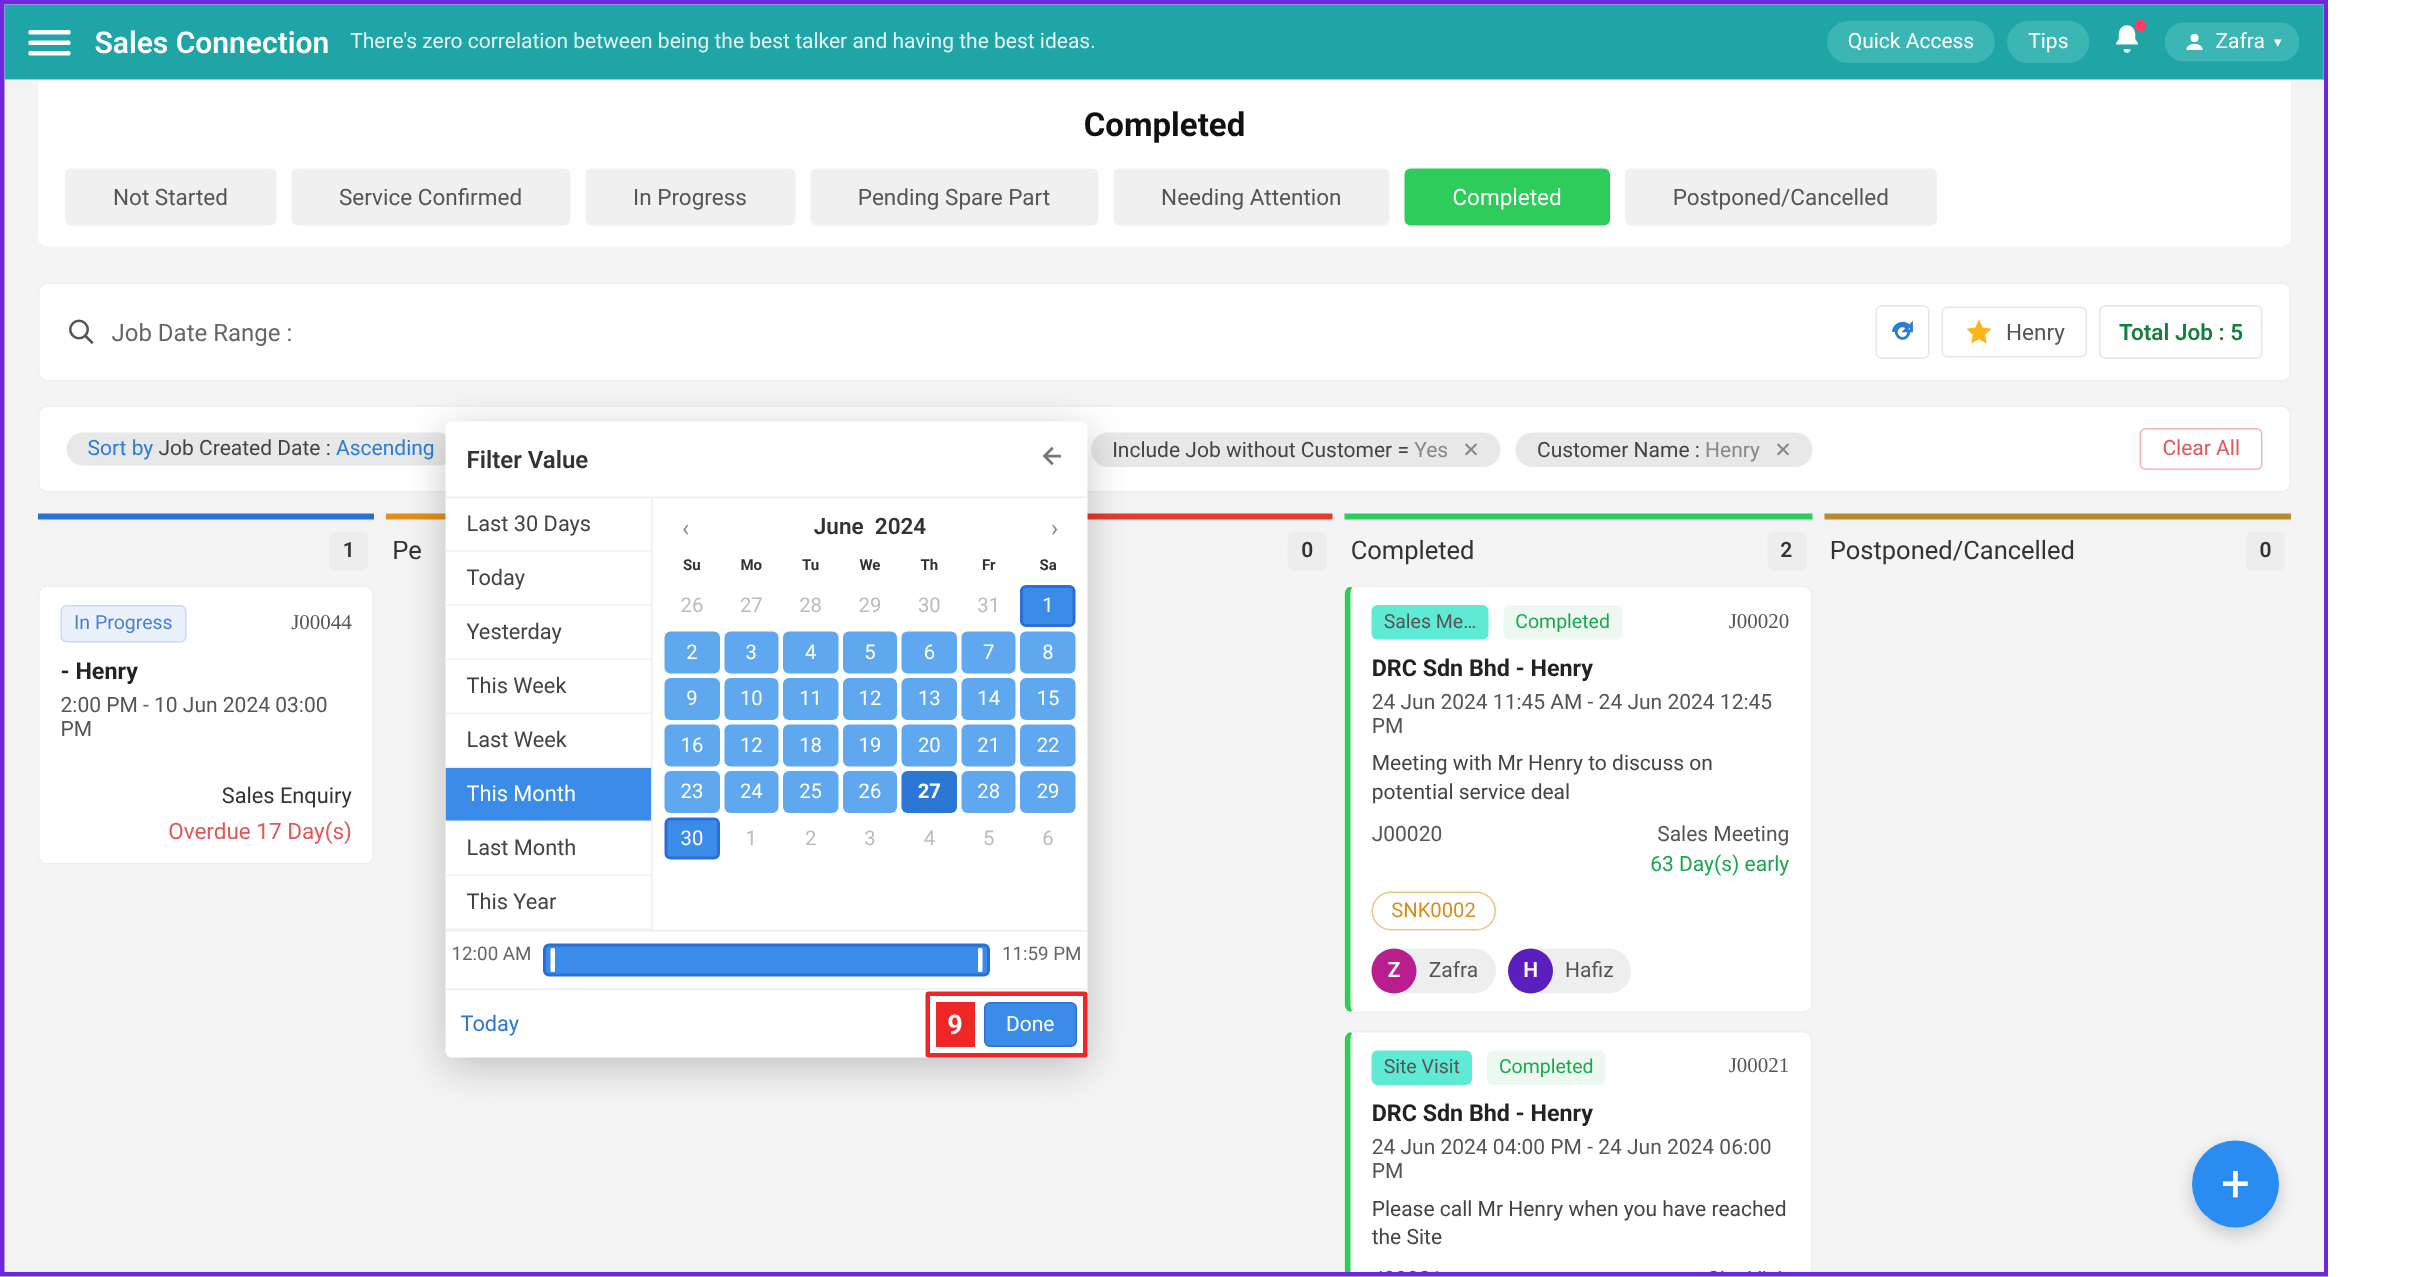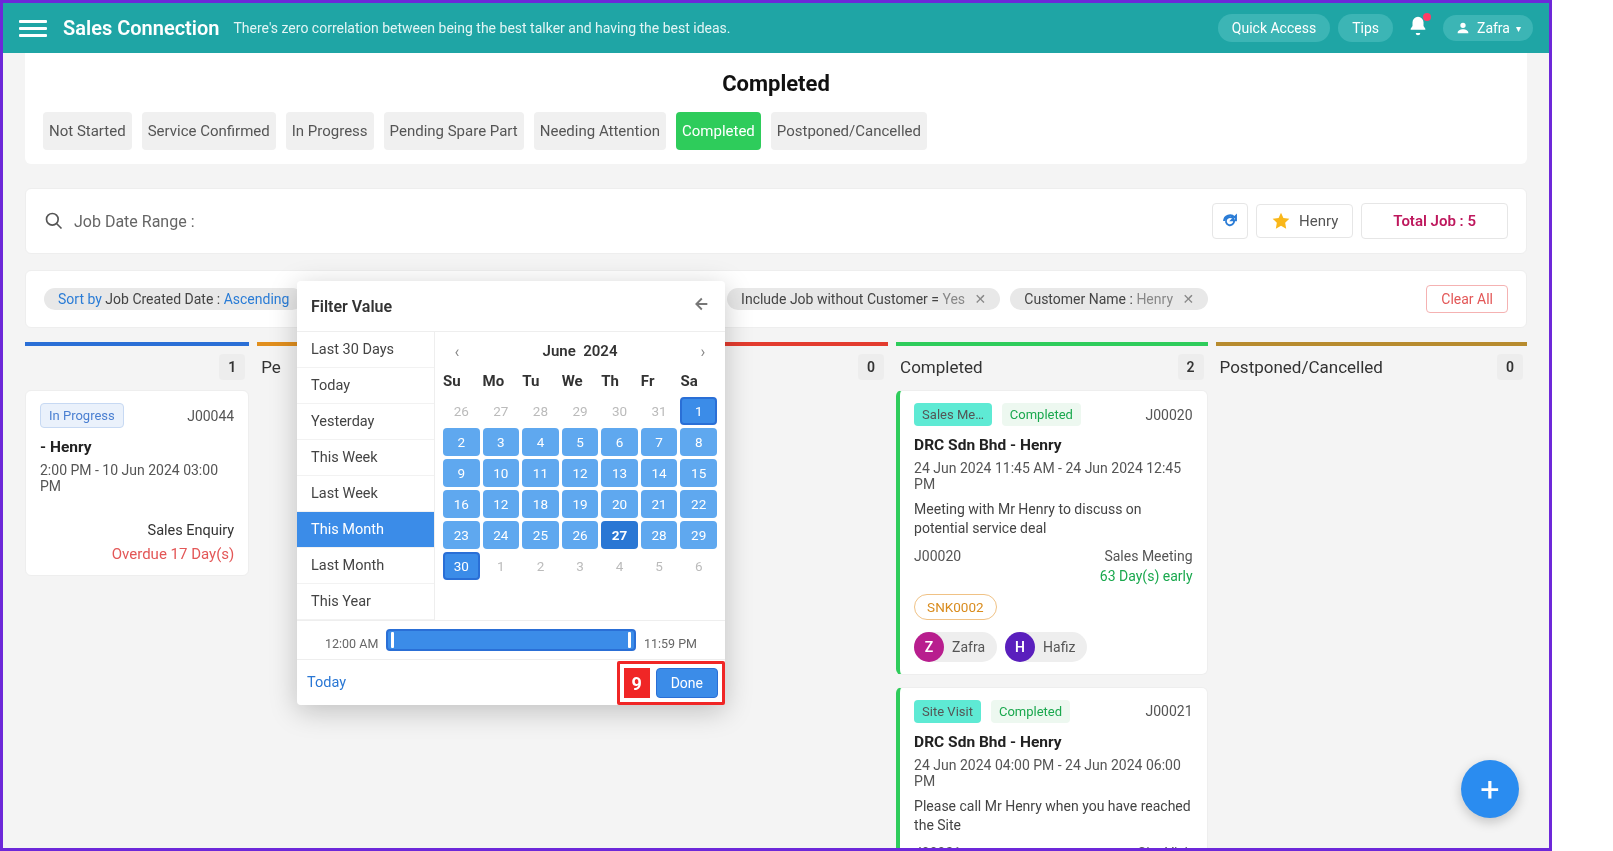--- a/index.html
+++ b/index.html
@@ -21,33 +21,33 @@
 .user-pill svg { width: 16px; height: 16px; fill: #fff; margin-right: 6px; }
 .chev { margin-left: 6px; font-size: 10px; }
 
 
 .main { background: #f4f4f4; height: calc(100% - 50px); overflow-y: auto; padding: 0 22px; position: relative; }
 
 
 .title-card { background: #fff; border-radius: 0 0 6px 6px; padding: 18px 0 14px; margin-bottom: 0; }
 .page-title { text-align: center; font-size: 22px; font-weight: 700; color: #111; margin-bottom: 16px; }
 .status-tabs { display: flex; gap: 10px; padding: 0 18px; }
-.status-tab { background: #f0f0f0; color: #555; padding: 10px 6px; border-radius: 4px; font-size: 15px; cursor: pointer; }
+.status-tab { background: #f0f0f0; color: #555; padding: 10px 32px; border-radius: 4px; font-size: 15px; cursor: pointer; }
 .status-tab.active { background: #2ecc5b; color: #fff; }
 
 
 .search-row { background: #fff; border-radius: 6px; padding: 14px 18px; margin-top: 24px; display: flex; align-items: center; border: 1px solid #eee; }
 .search-icon { width: 20px; height: 20px; margin-right: 10px; }
 .search-icon svg { width: 20px; height: 20px; fill: none; stroke: #555; stroke-width: 2; }
 .search-text { color: #666; font-size: 16px; flex: 1; }
 .refresh-box { border: 1px solid #e6e6e6; border-radius: 4px; width: 36px; height: 36px; display: flex; align-items: center; justify-content: center; margin-left: 8px; cursor: pointer; }
 .refresh-box svg { width: 18px; height: 18px; stroke: #2a7cd6; fill: none; stroke-width: 2.5; }
 .star-box { border: 1px solid #e6e6e6; border-radius: 4px; padding: 6px 14px; display: flex; align-items: center; font-size: 15px; color: #555; margin-left: 8px; }
 .star-box svg { width: 20px; height: 20px; fill: #f9b71a; margin-right: 8px; }
-.total-job { border: 1px solid #e6e6e6; border-radius: 4px; padding: 8px 31px; font-size: 15px; color: #be185d; margin-left: 8px; font-weight: 600; }
+.total-job { border: 1px solid #e6e6e6; border-radius: 4px; padding: 8px 12px; font-size: 15px; color: #15803d; margin-left: 8px; font-weight: 600; }
 
 
 .chips-row { background: #fff; border-radius: 6px; padding: 14px 18px; margin-top: 16px; display: flex; align-items: center; gap: 10px; border: 1px solid #eee; }
 .chip { background: #e8e8e8; border-radius: 20px; padding: 3px 14px; font-size: 14px; color: #2a7cd6; cursor: pointer; white-space: nowrap; }
 .chip .key { color: #444; }
 .chip .val { color: #888; }
 .chip .close { color: #888; margin-left: 6px; cursor: pointer; }
 .chips-spacer { flex: 1; }
 .clear-btn { border: 1px solid #f5b2b2; color: #e35757; padding: 5px 14px; border-radius: 4px; font-size: 14px; cursor: pointer; }
 
@@ -62,21 +62,21 @@
 .kcol-header.tan { border-color: #b78b2e; }
 .kcol-title { font-size: 17px; color: #333; flex: 1; white-space: nowrap; overflow: hidden; text-overflow: ellipsis; }
 .kcol-count { background: #ededed; color: #333; width: 26px; height: 26px; display: flex; align-items: center; justify-content: center; border-radius: 4px; font-size: 14px; font-weight: 600; }
 
 .jcard { background: #fff; border-radius: 6px; padding: 12px 14px; margin-bottom: 12px; font-size: 14.5px; color: #333; position: relative; border: 1px solid #eee; }
 .jcard.green-left { border-left: 4px solid #2ecc5b; }
 .jcard-top { display: flex; align-items: center; margin-bottom: 10px; }
 .tag { background: #5eead4; color: #555; border-radius: 4px; padding: 4px 8px; font-size: 13px; margin-right: 10px; max-width: 90px; overflow: hidden; text-overflow: ellipsis; white-space: nowrap; }
 .tag.green { color: #1aa84e; background: #edf8f0; }
 .tag.inprog { color: #4a7fd1; background: #eaf1fb; border: 1px solid #c7d9f3; }
-.jid { color: #555; font-size: 14px; }
+.jid { color: #555; font-size: 14px; font-family: Liberation Serif, serif; }
 .jcard-top .spacer { flex: 1; }
 .jcard h4 { font-size: 15.5px; font-weight: 700; color: #222; margin-bottom: 6px; }
 .jtime { color: #555; font-size: 14px; margin-bottom: 8px; }
 .jdesc { color: #444; font-size: 14px; margin-bottom: 10px; line-height: 1.35; }
 .jfoot { display: flex; justify-content: space-between; font-size: 14px; color: #555; margin-top: 4px; }
 .early { color: #1aa84e; text-align: right; margin-top: 4px; font-size: 14px; }
 .overdue { color: #e35757; font-size: 15px; margin-top: 6px; }
 .link-chip { border: 1px solid #f0c285; color: #d98c1e; border-radius: 16px; padding: 4px 12px; font-size: 13.5px; display: inline-block; margin-top: 10px; }
 .avrow { display: flex; gap: 8px; margin-top: 12px; }
 .av { display: flex; align-items: center; background: #eee; border-radius: 18px; padding-right: 12px; font-size: 14px; color: #555; }
@@ -100,27 +100,27 @@
 .preset-list { width: 138px; overflow-y: auto; border-right: 1px solid #eee; }
 .preset-item { padding: 9px 14px; font-size: 14.5px; color: #444; border-bottom: 1px solid #f2f2f2; cursor: pointer; }
 .preset-item.active { background: #3b8ce8; color: #fff; }
 .cal-pane { flex: 1; padding: 4px 6px; }
 .cal-nav { display: flex; align-items: center; justify-content: center; padding: 6px 0; position: relative; }
 .cal-nav .nav-btn { position: absolute; width: 24px; height: 24px; display: flex; align-items: center; justify-content: center; cursor: pointer; color: #888; }
 .cal-nav .nav-btn.left { left: 4px; }
 .cal-nav .nav-btn.right { right: 4px; }
 .cal-label { font-size: 15px; font-weight: 600; color: #333; }
 .cal-grid { display: grid; grid-template-columns: repeat(7, 1fr); gap: 3px; padding: 2px 2px; }
-.dow { text-align: left; font-size: 15px; font-weight: 700; color: #333; padding: 4px 0; }
+.dow { text-align: center; font-size: 10px; font-weight: 700; color: #333; padding: 4px 0; }
 .daycell { height: 28px; display: flex; align-items: center; justify-content: center; border-radius: 4px; font-size: 13.5px; }
 .daycell.in { background: #5fa8ef; color: #fff; cursor: pointer; }
 .daycell.in.today { background: #2a77d4; font-weight: 700; }
 .daycell.out { color: #bbb; }
 .daycell.edge { background: #3b8ce8; color: #fff; border: 2px solid #2a6fd6; }
-.time-row { display: flex; align-items: flex-end; padding: 8px 28px; border-top: 1px solid #eee; gap: 8px; }
+.time-row { display: flex; align-items: flex-start; padding: 8px 4px; border-top: 1px solid #eee; gap: 8px; }
 .time-label { font-size: 12.5px; color: #666; }
 .slider-track { flex: 1; height: 22px; background: #3b8ce8; border: 2px solid #2a6fd6; border-radius: 4px; position: relative; }
 .slider-track::before, .slider-track::after { content: ""; position: absolute; top: 1px; bottom: 1px; width: 3px; background: #fff; border-radius: 1px; }
 .slider-track::before { left: 3px; }
 .slider-track::after { right: 3px; }
 .pop-foot { display: flex; align-items: center; padding: 8px 10px; border-top: 1px solid #eee; }
 .today-link { color: #2a77d4; font-size: 14.5px; cursor: pointer; }
 .pop-foot .spacer { flex: 1; }
 .done-wrap { border: 3px solid #f02626; border-radius: 2px; padding: 4px; display: flex; align-items: center; gap: 6px; position: absolute; right: 0; bottom: 0; }
 .done-badge { background: #f02626; color: #fff; font-weight: 700; width: 26px; height: 30px; display: flex; align-items: center; justify-content: center; font-size: 18px; }

